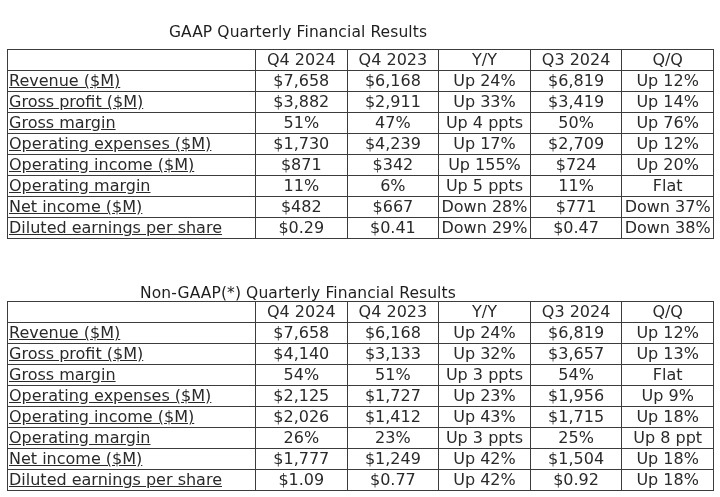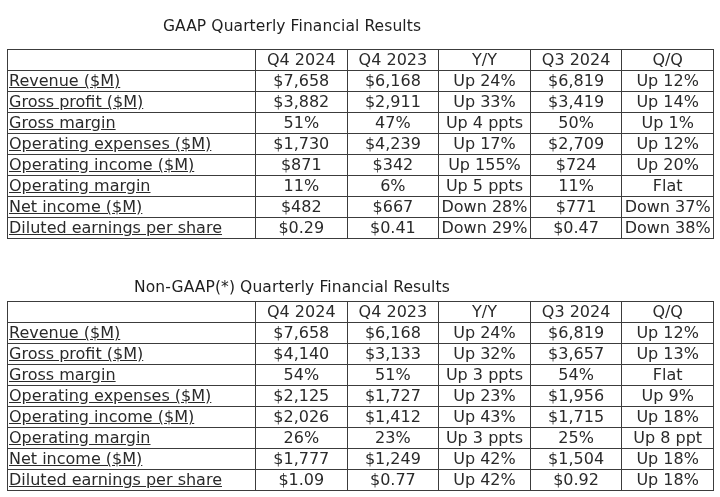--- a/index.html
+++ b/index.html
@@ -7,21 +7,21 @@
       width: 720px; height: 497px; overflow: hidden;
       font-family: "DejaVu Sans", "Liberation Sans", sans-serif;
       color: #222222;
       position: relative;
     }
     .section-title {
       position: absolute; left: 0; width: 568px;
       text-align: center;
       font-size: 15.5px; font-weight: normal;
       color: #1e1e1e;
-      margin: 8px;
+      margin: 14px;
       letter-spacing: 0.1px;
     }
     table.fin {
       position: absolute; left: 7px;
       border-collapse: collapse;
       width: 706px;
       table-layout: fixed;
       font-size: 16px;
     }
     table.fin td, table.fin th {
@@ -80,21 +80,21 @@
         <td class="val">Up 33%</td>
         <td class="val">$3,419</td>
         <td class="val">Up 14%</td>
       </tr>
       <tr>
         <td class="label">Gross margin</td>
         <td class="val">51%</td>
         <td class="val">47%</td>
         <td class="val">Up 4 ppts</td>
         <td class="val">50%</td>
-        <td class="val">Up 1%</td>
+        <td class="val">Up 76%</td>
       </tr>
       <tr>
         <td class="label">Operating expenses ($M)</td>
         <td class="val">$1,730</td>
         <td class="val">$4,239</td>
         <td class="val">Up 17%</td>
         <td class="val">$2,709</td>
         <td class="val">Up 12%</td>
       </tr>
       <tr>

